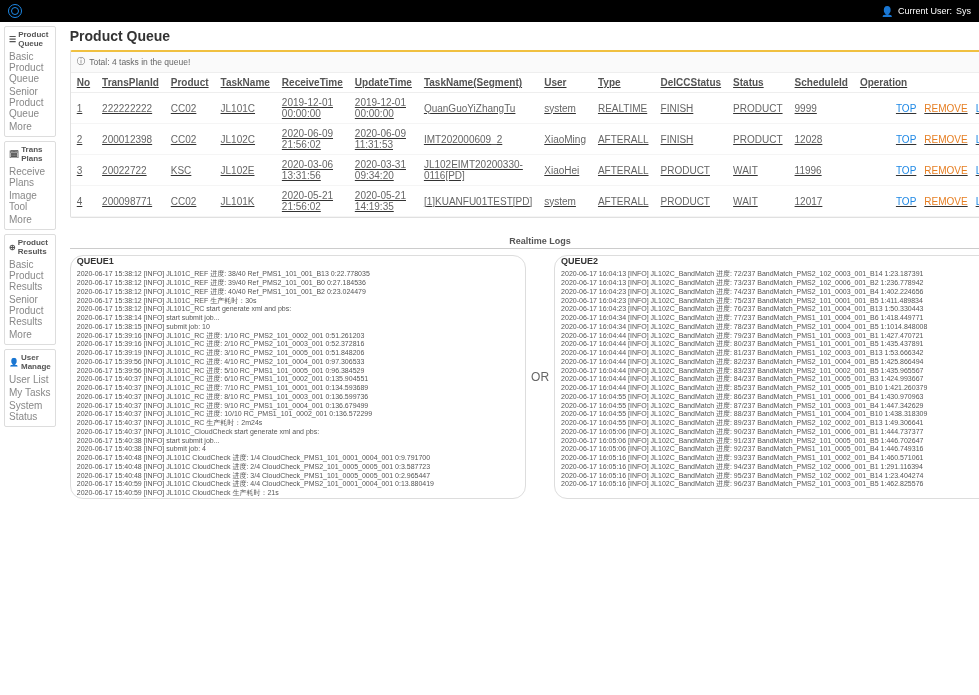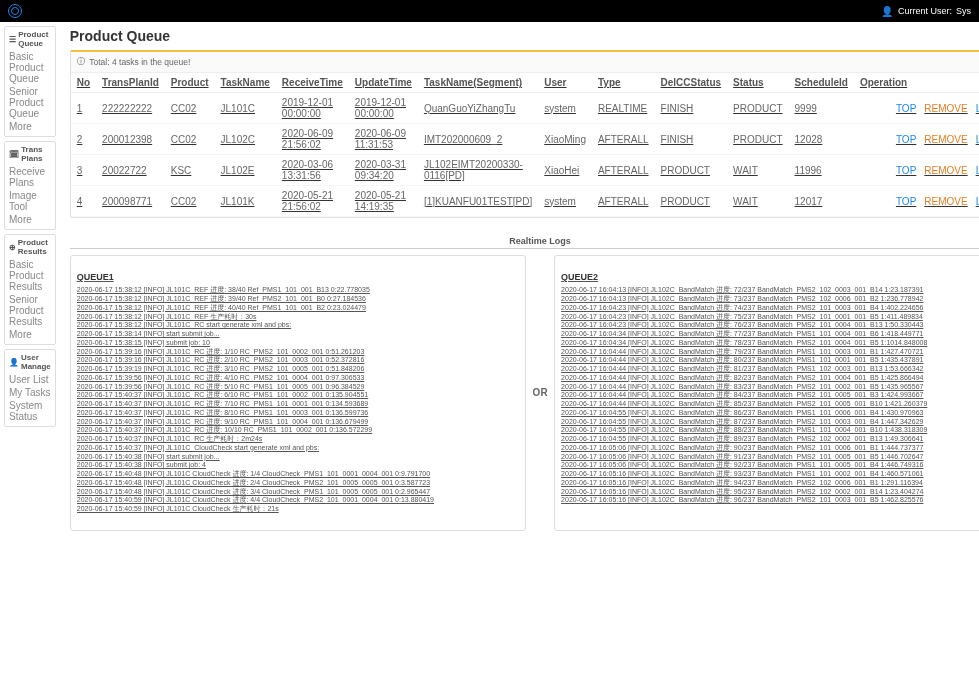--- a/index.html
+++ b/index.html
@@ -21,24 +21,24 @@
 .card-head { padding: 4px 6px; background: #fafafa; border-bottom: 1px solid #eee; font-size: 8.5px; color: #666; display: flex; align-items: center; gap: 4px; }
 .table { width: 100%; border-collapse: collapse; font-size: 10px; text-decoration: underline; }
 .table th { text-align: left; padding: 4px 6px; font-weight: bold; color: #555; border-bottom: 1px solid #eee; }
 .table td { padding: 4px 6px; border-bottom: 1px solid #f5f5f5; color: #666; }
 .link { color: #1e88e5; cursor: pointer; }
 .link-warn { color: #e67e22; cursor: pointer; }
 .ops { display: flex; gap: 8px; margin-left: 36px; }
 .logs-section { margin-top: 18px; }
 .logs-title { text-align: center; font-size: 9px; font-weight: bold; color: #555; border-bottom: 1px solid #ccc; padding-bottom: 2px; margin-bottom: 6px; }
 .logs-wrap { display: flex; gap: 4px; align-items: stretch; }
-.log-box { border: 1px solid #ddd; border-radius: 3px; padding: 16px 6px; flex: 1; font-size: 7px; line-height: 1.25; font-family: Arial, sans-serif; color: #555; text-decoration: underline; }
+.log-box { border: 1px solid #ddd; border-radius: 13px; padding: 0 6px; flex: 1; font-size: 7px; line-height: 1.25; font-family: Arial, sans-serif; color: #555; }
 .log-box .box-title { font-weight: bold; font-size: 9px; margin-bottom: 3px; color: #333; }
 .log-line { white-space: nowrap; overflow: hidden; }
-.or-sep { display: flex; align-items: center; justify-content: center; width: 20px; font-size: 10px; font-weight: bold; color: #666; }
+.or-sep { display: flex; align-items: center; justify-content: center; width: 20px; font-size: 12px; font-weight: normal; color: #666; }
 </style>
 </head>
 <body>
 
 <div class="topbar">
   <div class="topbar-left">
     <span class="logo"></span>
   </div>
   <div class="topbar-right">
     <span class="user-icon">👤</span>

